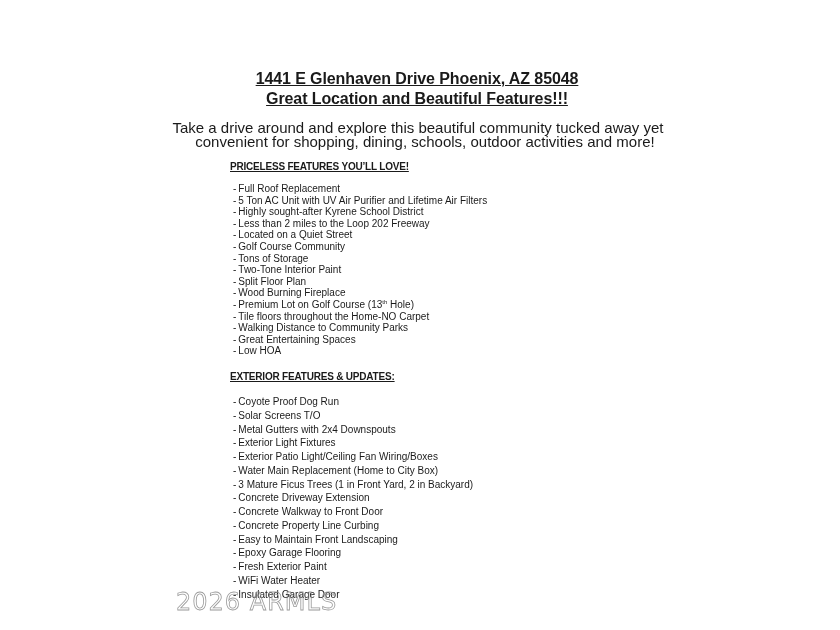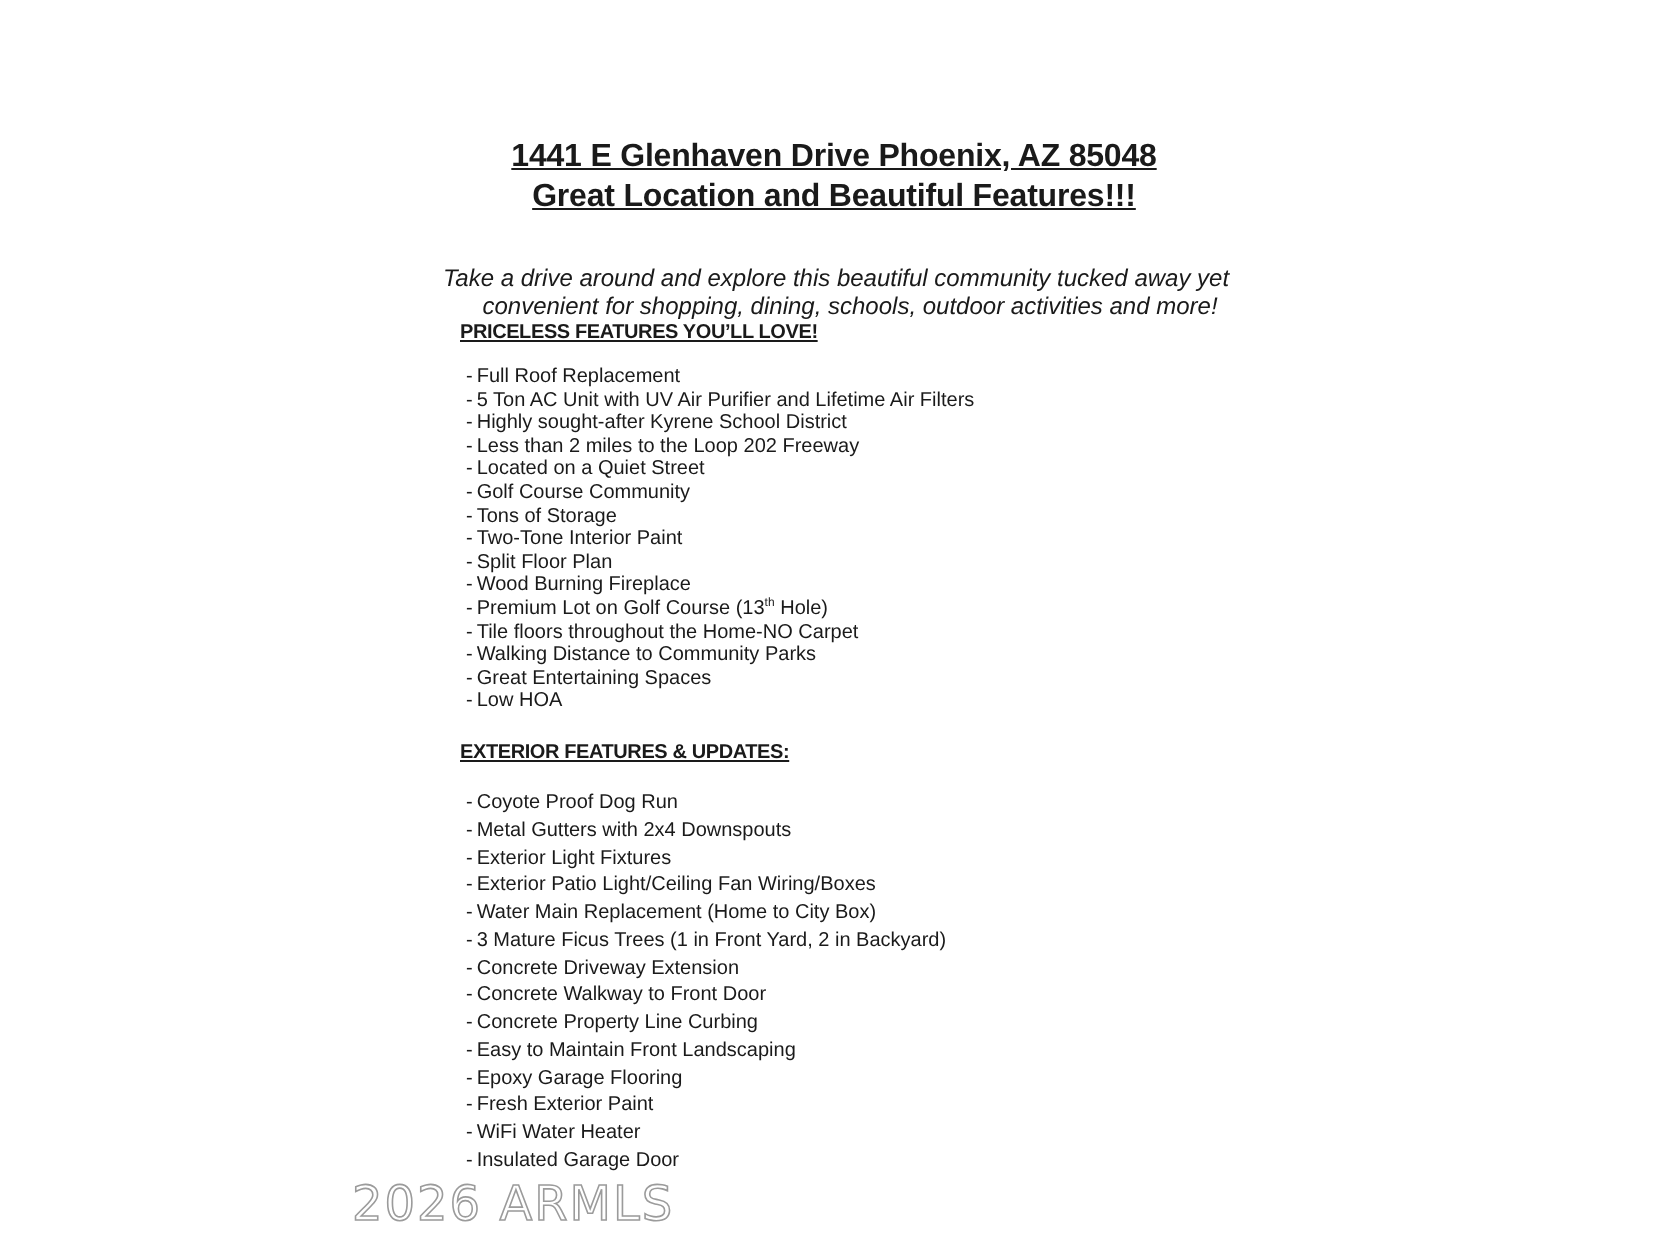--- a/index.html
+++ b/index.html
@@ -11,22 +11,22 @@
   }
   .page { position: absolute; left: 0; top: 0; width: 840px; height: 630px; }
   .title {
     position: absolute; left: 0; width: 834px; text-align: center;
     font-weight: bold; font-size: 16px; text-decoration: underline;
     letter-spacing: -0.1px;
   }
   .title.main { top: 70px; }
   .title.sub { top: 90px; }
   .intro {
-    position: absolute; left: 0; width: 836px; top: 133px;
-    text-align: center; font-style: italic; font-size: 12px; line-height: 13.5px;
+    position: absolute; left: 0; width: 836px; top: 121px;
+    text-align: center; font-size: 15px; line-height: 13.5px;
   }
   .intro .l2 { padding-left: 14px; }
   .section-head {
     position: absolute; left: 230px; font-weight: bold; font-size: 10px;
     text-decoration: underline; letter-spacing: -0.2px;
   }
   .section-head.s1 { top: 161px; }
   .section-head.s2 { top: 371px; }
   ul.list {
     position: absolute; left: 233px; margin: 0; padding: 0; list-style: none;
@@ -72,20 +72,21 @@
     <li><span class="dash">-</span><span>Premium Lot on Golf Course (13</span><sup>th</sup><span> Hole)</span></li>
     <li><span class="dash">-</span><span>Tile floors throughout the Home-NO Carpet</span></li>
     <li><span class="dash">-</span><span>Walking Distance to Community Parks</span></li>
     <li><span class="dash">-</span><span>Great Entertaining Spaces</span></li>
     <li><span class="dash">-</span><span>Low HOA</span></li>
   </ul>
 
   <div class="section-head s2">EXTERIOR FEATURES &amp; UPDATES:</div>
   <ul class="list l2">
     <li><span class="dash">-</span><span>Coyote Proof Dog Run</span></li>
+    <li><span class="dash">-</span><span>Solar Screens T/O</span></li>
     <li><span class="dash">-</span><span>Metal Gutters with 2x4 Downspouts</span></li>
     <li><span class="dash">-</span><span>Exterior Light Fixtures</span></li>
     <li><span class="dash">-</span><span>Exterior Patio Light/Ceiling Fan Wiring/Boxes</span></li>
     <li><span class="dash">-</span><span>Water Main Replacement (Home to City Box)</span></li>
     <li><span class="dash">-</span><span>3 Mature Ficus Trees (1 in Front Yard, 2 in Backyard)</span></li>
     <li><span class="dash">-</span><span>Concrete Driveway Extension</span></li>
     <li><span class="dash">-</span><span>Concrete Walkway to Front Door</span></li>
     <li><span class="dash">-</span><span>Concrete Property Line Curbing</span></li>
     <li><span class="dash">-</span><span>Easy to Maintain Front Landscaping</span></li>
     <li><span class="dash">-</span><span>Epoxy Garage Flooring</span></li>

